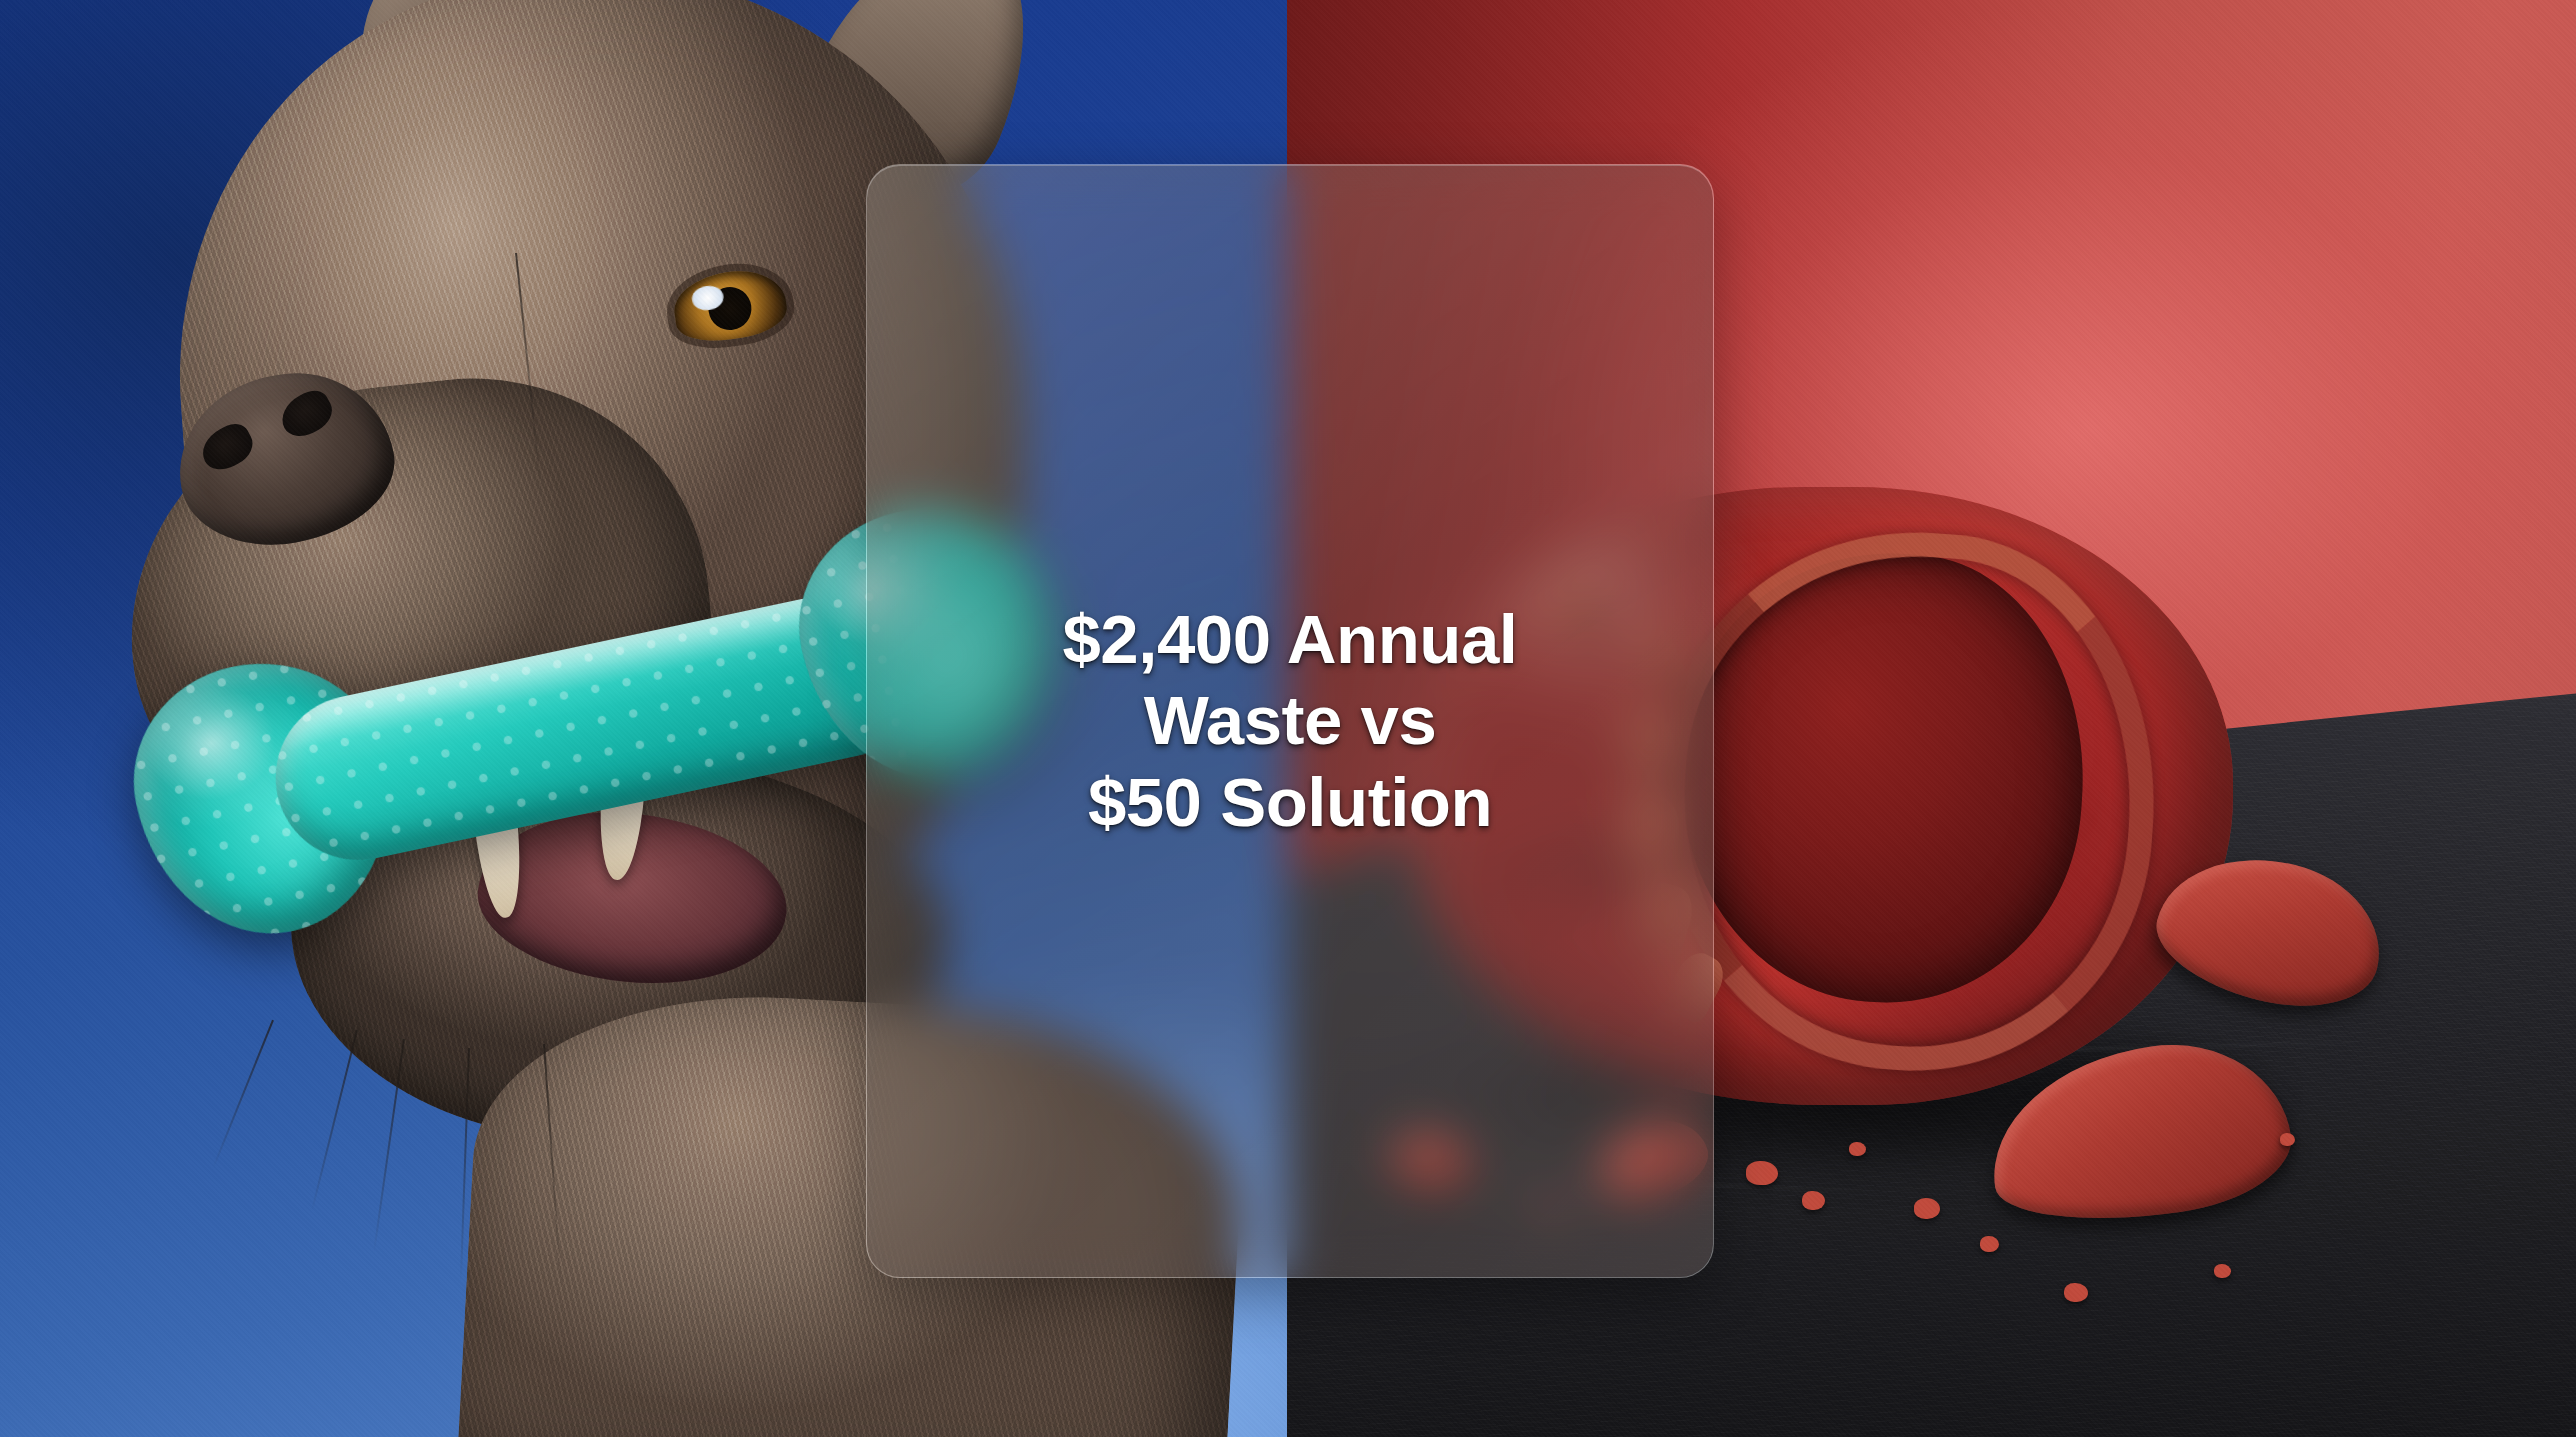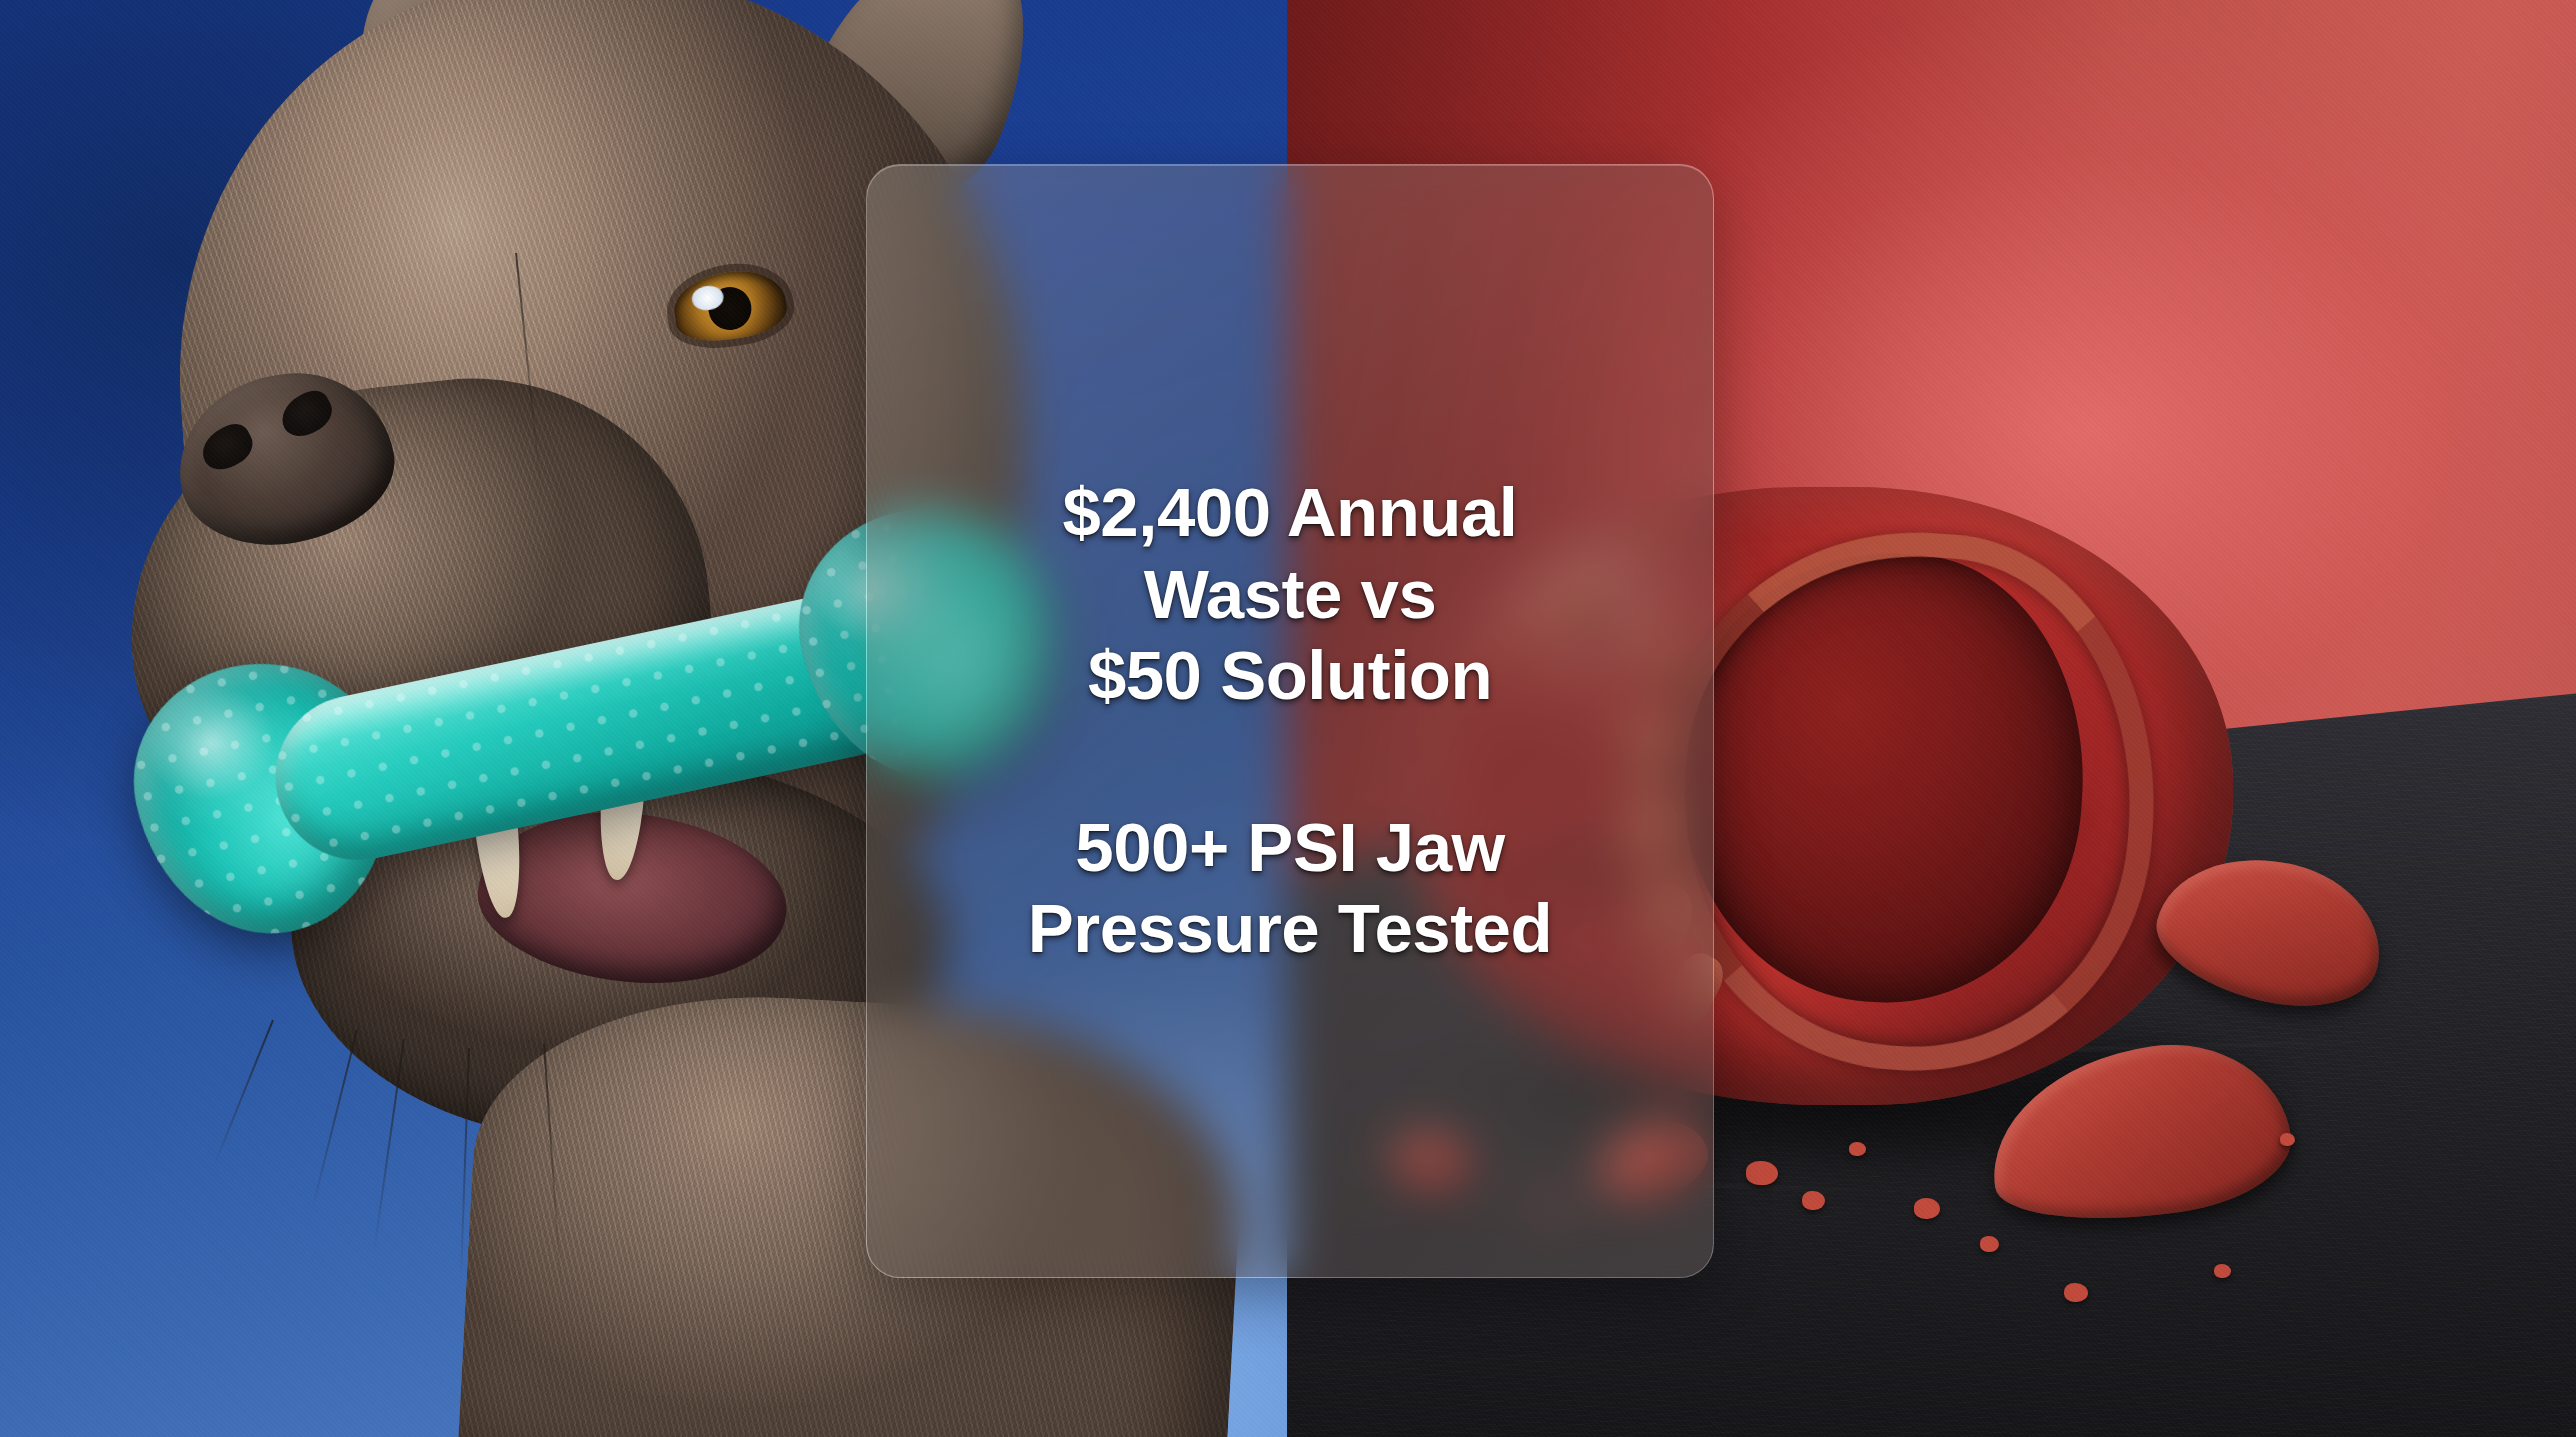--- a/index.html
+++ b/index.html
@@ -455,17 +455,16 @@
       <div class="crumb" style="left:131px; top:711px; width:20.6px; height:17px;"></div>
       <div class="crumb" style="left:871px; top:646px; width:15px; height:13px;"></div>
       <div class="crumb" style="left:655px; top:796px; width:24px; height:19px;"></div>
       <div class="crumb" style="left:805px; top:777px; width:17px; height:14px;"></div>
     </div>
   </div>
 
   <div class="panel">
     <div class="panel-veil"></div>
     <div class="stat">$2,400 Annual<br>Waste vs<br>$50 Solution</div>
-    <div class="stat">500+ PSI Jaw<br>Pressure Tested</div>
   </div>
 
 </div>
 
 
 </body></html>

